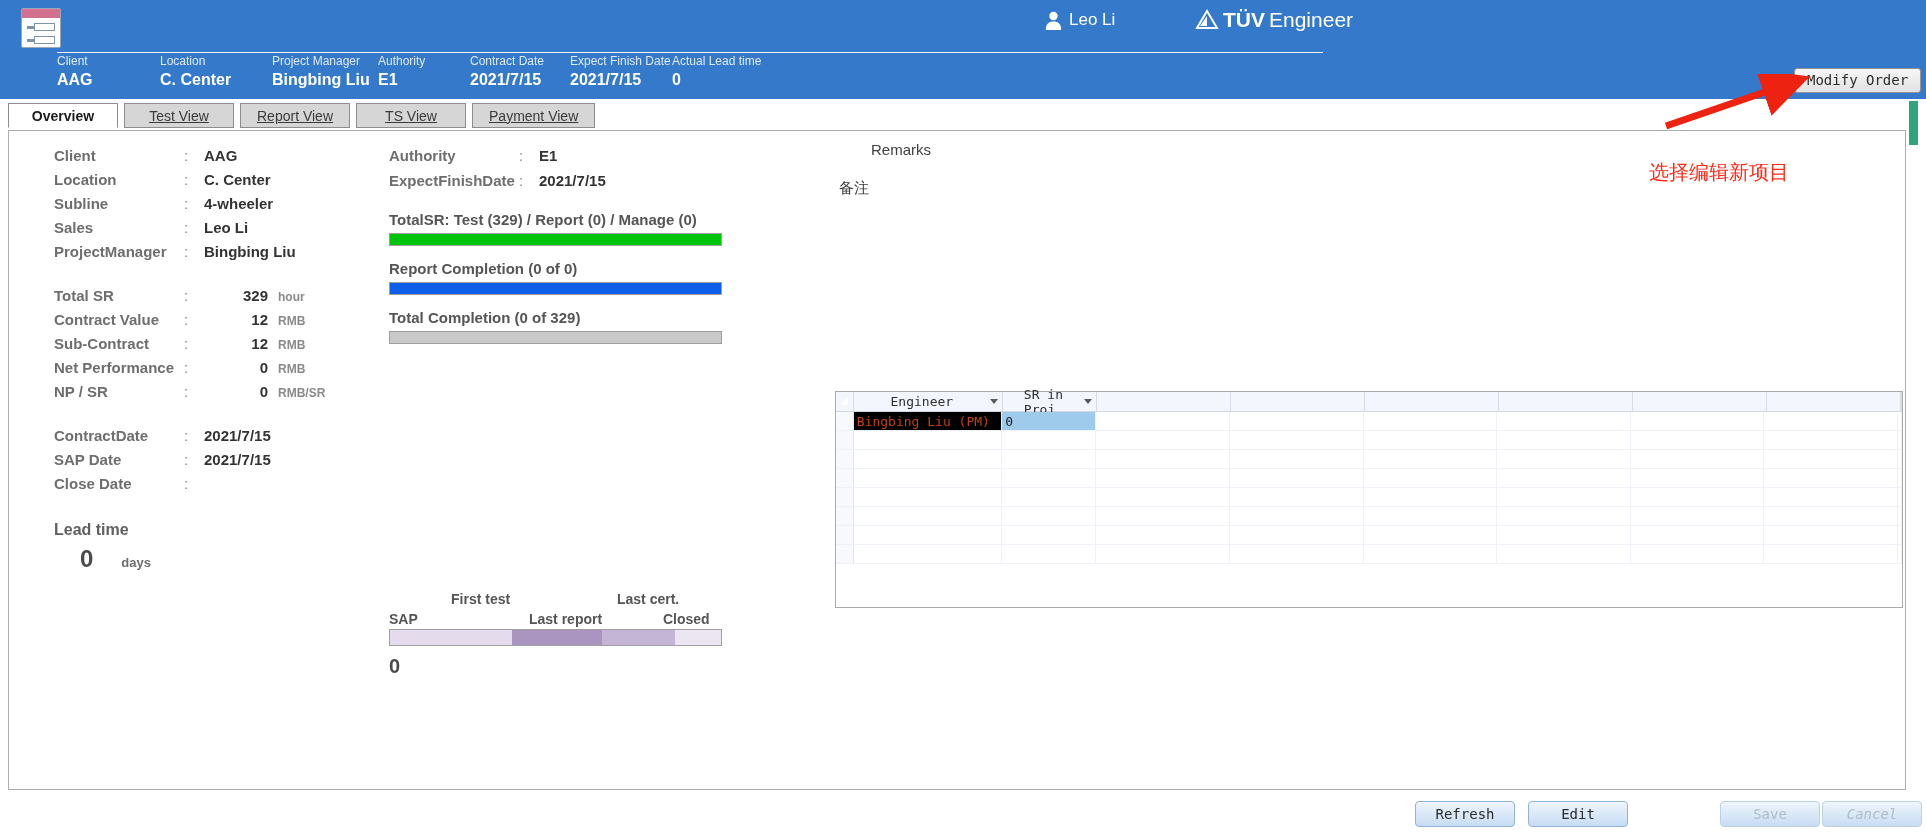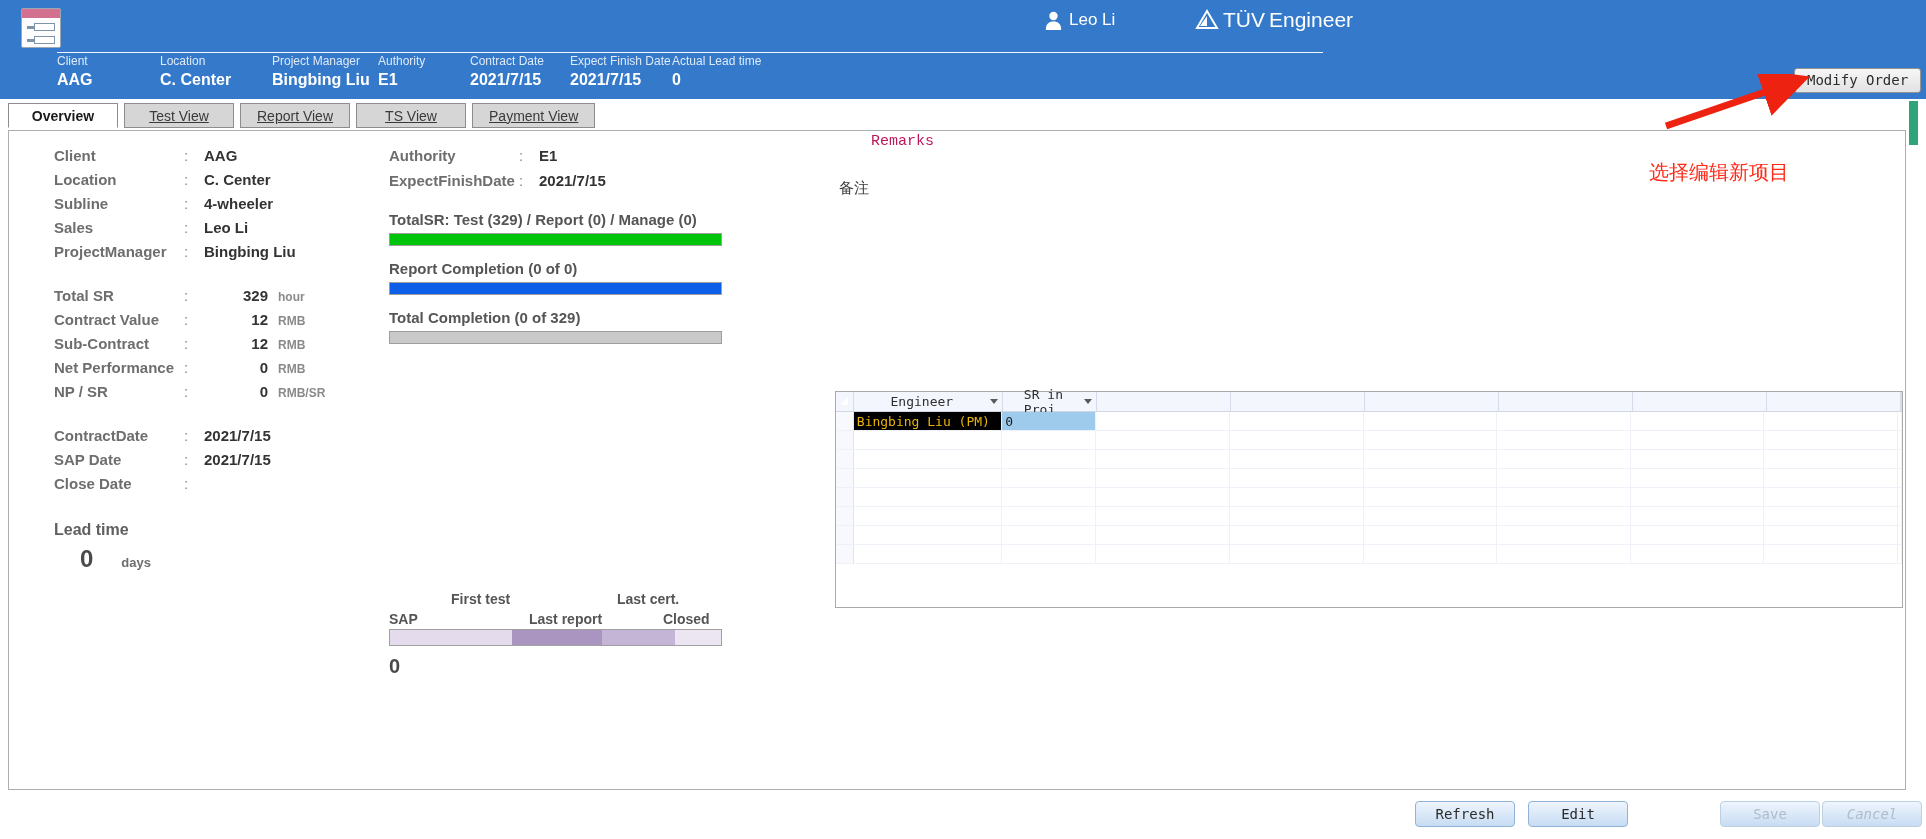--- a/index.html
+++ b/index.html
@@ -51,21 +51,21 @@
     display: flex; align-items: center; gap: 7px;
     color: #ffffff; font-size: 17px;
   }
   .user-glyph { display: block; width: 17px; height: 19px; }
 
   .hdr-logo {
     position: absolute; left: 1195px; top: 8px;
     display: flex; align-items: center; gap: 4px;
     color: #ffffff; font-size: 21px; white-space: nowrap;
   }
-  .hdr-logo .tuv { font-weight: 400; }
+  .hdr-logo .tuv { font-weight: 700; }
   .hdr-logo .rh { font-weight: 400; }
 
   .hdr-rule {
     position: absolute; left: 57px; top: 52px;
     width: 1266px; height: 1px; background: #ffffff; opacity: .95;
   }
 
   .hdr-fields { position: absolute; left: 0; top: 54px; height: 36px; }
   .hf { position: absolute; top: 0; }
   .hf .lab { font-size: 12px; color: #dfeaf7; white-space: nowrap; line-height: 14px; }
@@ -129,22 +129,22 @@
   
   .timeline { position: absolute; left: 380px; top: 460px; width: 340px; }
   .tl-labels { position: relative; height: 38px; }
   .tl-labels span { position: absolute; font-size: 14px; color: #555555; font-weight: 700; white-space: nowrap; }
   .tl-bar { position: relative; display: flex; width: 333px; height: 17px; border: 1px solid #a0a0a0; }
   .tl-seg { height: 100%; }
   .tl-value { font-size: 20px; color: #4a4a4a; font-weight: 700; margin-top: 9px; }
 
   
   .remarks-title {
-    position: absolute; left: 862px; top: 2px;
-    font-family: Liberation Mono, monospace; font-size: 15px; color: #be185d;
+    position: absolute; left: 862px; top: 10px;
+    font-family: Liberation Sans, sans-serif; font-size: 15px; color: #404040;
   }
   .remarks-sub { position: absolute; left: 830px; top: 48px; font-size: 15px; color: #3a3a3a; }
   .cn-anno {
     position: absolute; left: 1640px; top: 28px;
     font-size: 20px; color: #ff2a18; white-space: nowrap;
   }
 
   
   .grid {
     position: absolute; left: 826px; top: 260px;
@@ -170,21 +170,21 @@
     border-left: 8px solid transparent; border-bottom: 8px solid #ffffff;
   }
   .gh.spacer { flex: 1; }
   .grid-body { position: relative; height: 153px; }
   .grow { display: flex; height: 19px; border-bottom: 1px solid #eef1f7; }
   .gcell { height: 100%; border-right: 1px solid #eef1f7; font-family: "DejaVu Sans Mono", monospace; font-size: 13px; display: flex; align-items: center; padding-left: 3px; }
   .gcell.rowhdr { width: 18px; background: #f7f9fd; border-right: 1px solid #dfe4ef; padding: 0; }
   .gcell.c1 { width: 150px; }
   .gcell.c2 { width: 95px; }
   .gcell.flex { flex: 1; }
-  .gcell.sel-black { background: #000000; color: #eab308; }
+  .gcell.sel-black { background: #000000; color: #c2410c; }
   .gcell.sel-blue { background: #9ecbeb; color: #1a1a1a; }
 
   .green-marker { position: absolute; left: 1909px; top: 101px; width: 9px; height: 44px; background: #2fa37a; }
 
   
   .footer { position: absolute; left: 0; top: 795px; width: 1926px; height: 44px; background: #ffffff; }
   .btn {
     position: absolute; top: 6px; height: 26px; width: 100px;
     font-family: "DejaVu Sans Mono", monospace; font-size: 14px;
     display: flex; align-items: center; justify-content: center;

